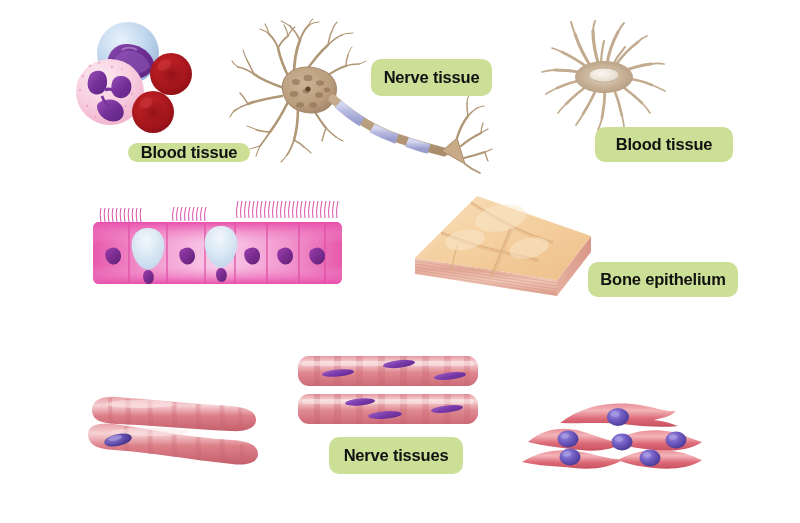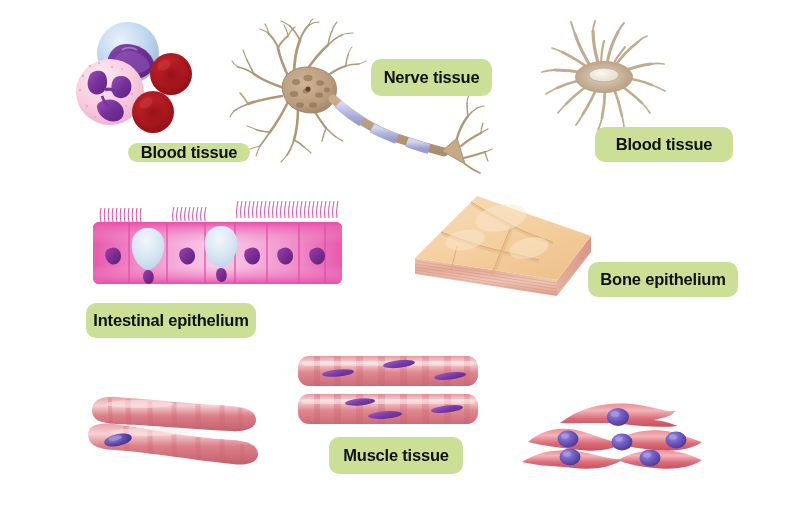--- a/index.html
+++ b/index.html
@@ -662,23 +662,20 @@
 
   <div class="label lbl-blood">
     <span>Blood tissue</span>
   </div>
   <div class="label lbl-nerve">
     <span>Nerve tissue</span>
   </div>
   <div class="label lbl-bone">
     <span>Blood tissue</span>
   </div>
-  <div class="label lbl-intestinal">
-    <span>Intestinal epithelium</span>
-  </div>
   <div class="label lbl-skin">
     <span>Bone epithelium</span>
   </div>
   <div class="label lbl-muscle">
-    <span>Muscle tissue</span>
+    <span>Nerve tissues</span>
   </div>
 
 </div>
 
 </body></html>

